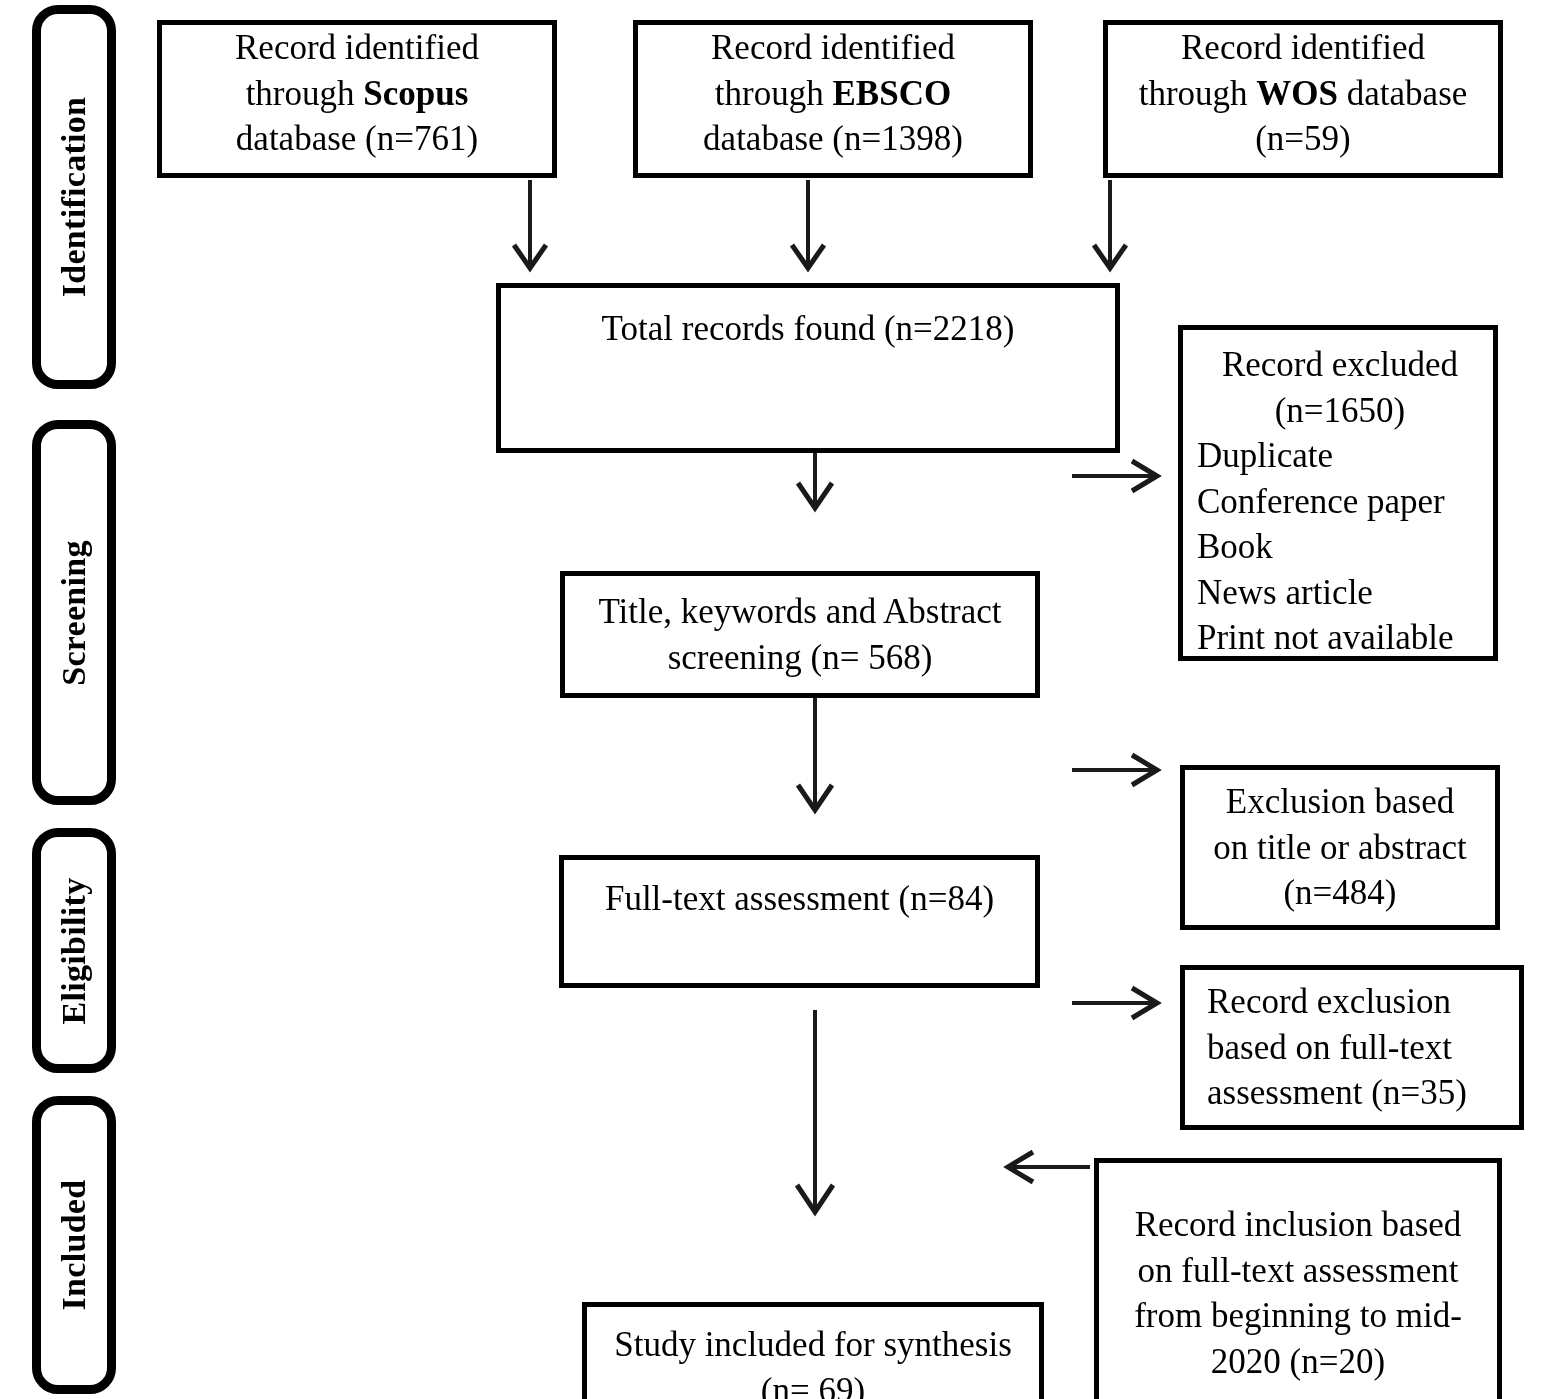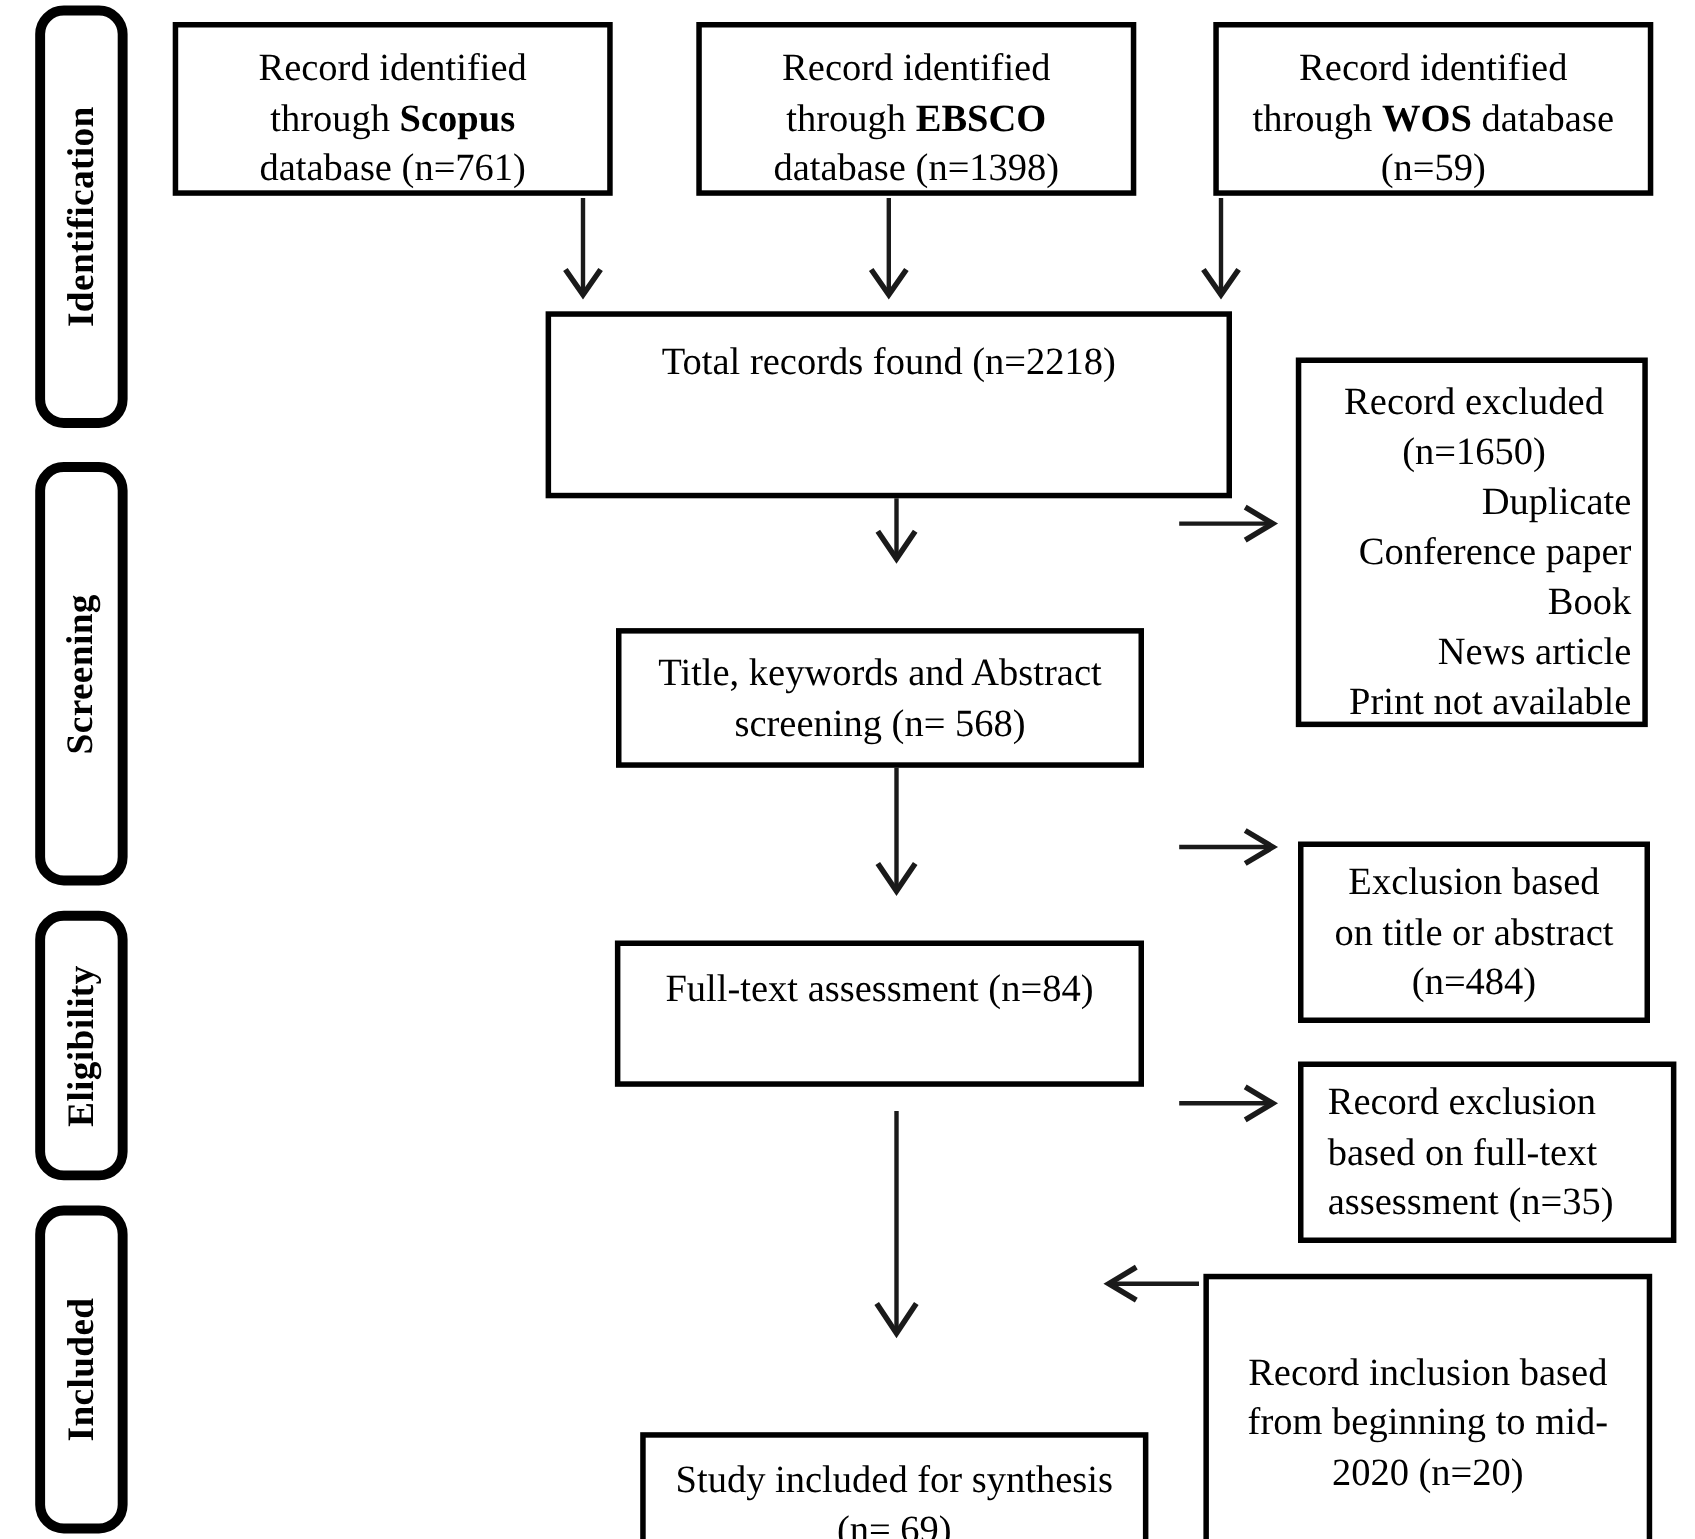--- a/index.html
+++ b/index.html
@@ -50,26 +50,26 @@
     font-size: 35px;
     line-height: 1.30;
   }
   .box .txt {
     width: 100%;
     padding: 0 10px;
     box-sizing: border-box;
   }
   .box.center .txt { text-align: center; }
   .box.leftish .txt { text-align: left; padding-left: 28px; }
-  .box.vtop { align-items: flex-start; padding-top: 14px; }
+  .box.vtop { align-items: flex-start; }
   .box.vcenter { align-items: center; margin-top: 48px; }
   .box b { font-weight: bold; }
 
   .list-head { text-align: center; }
-  .list-item { text-align: right; }
+  .list-item { text-align: left; }
 
   
   #arrows {
     position: absolute;
     left: 0;
     top: 0;
     width: 1541px;
     height: 1399px;
     pointer-events: none;
   }
@@ -227,20 +227,21 @@
     <div class="txt" style="padding-left:22px;">
       <div>Record exclusion</div>
       <div>based on full-text</div>
       <div>assessment (n=35)</div>
     </div>
   </div>
 
   <div class="box center vcenter" style="left:1094px; top:1110px; width:408px; height:270px;">
     <div class="txt">
       <div>Record inclusion based</div>
+      <div>on full-text assessment</div>
       <div>from beginning to mid-</div>
       <div>2020 (n=20)</div>
     </div>
   </div>
 
   <div class="box center vcenter" style="left:582px; top:1254px; width:462px; height:131px;">
     <div class="txt">
       <div>Study included for synthesis</div>
       <div>(n= 69)</div>
     </div>

